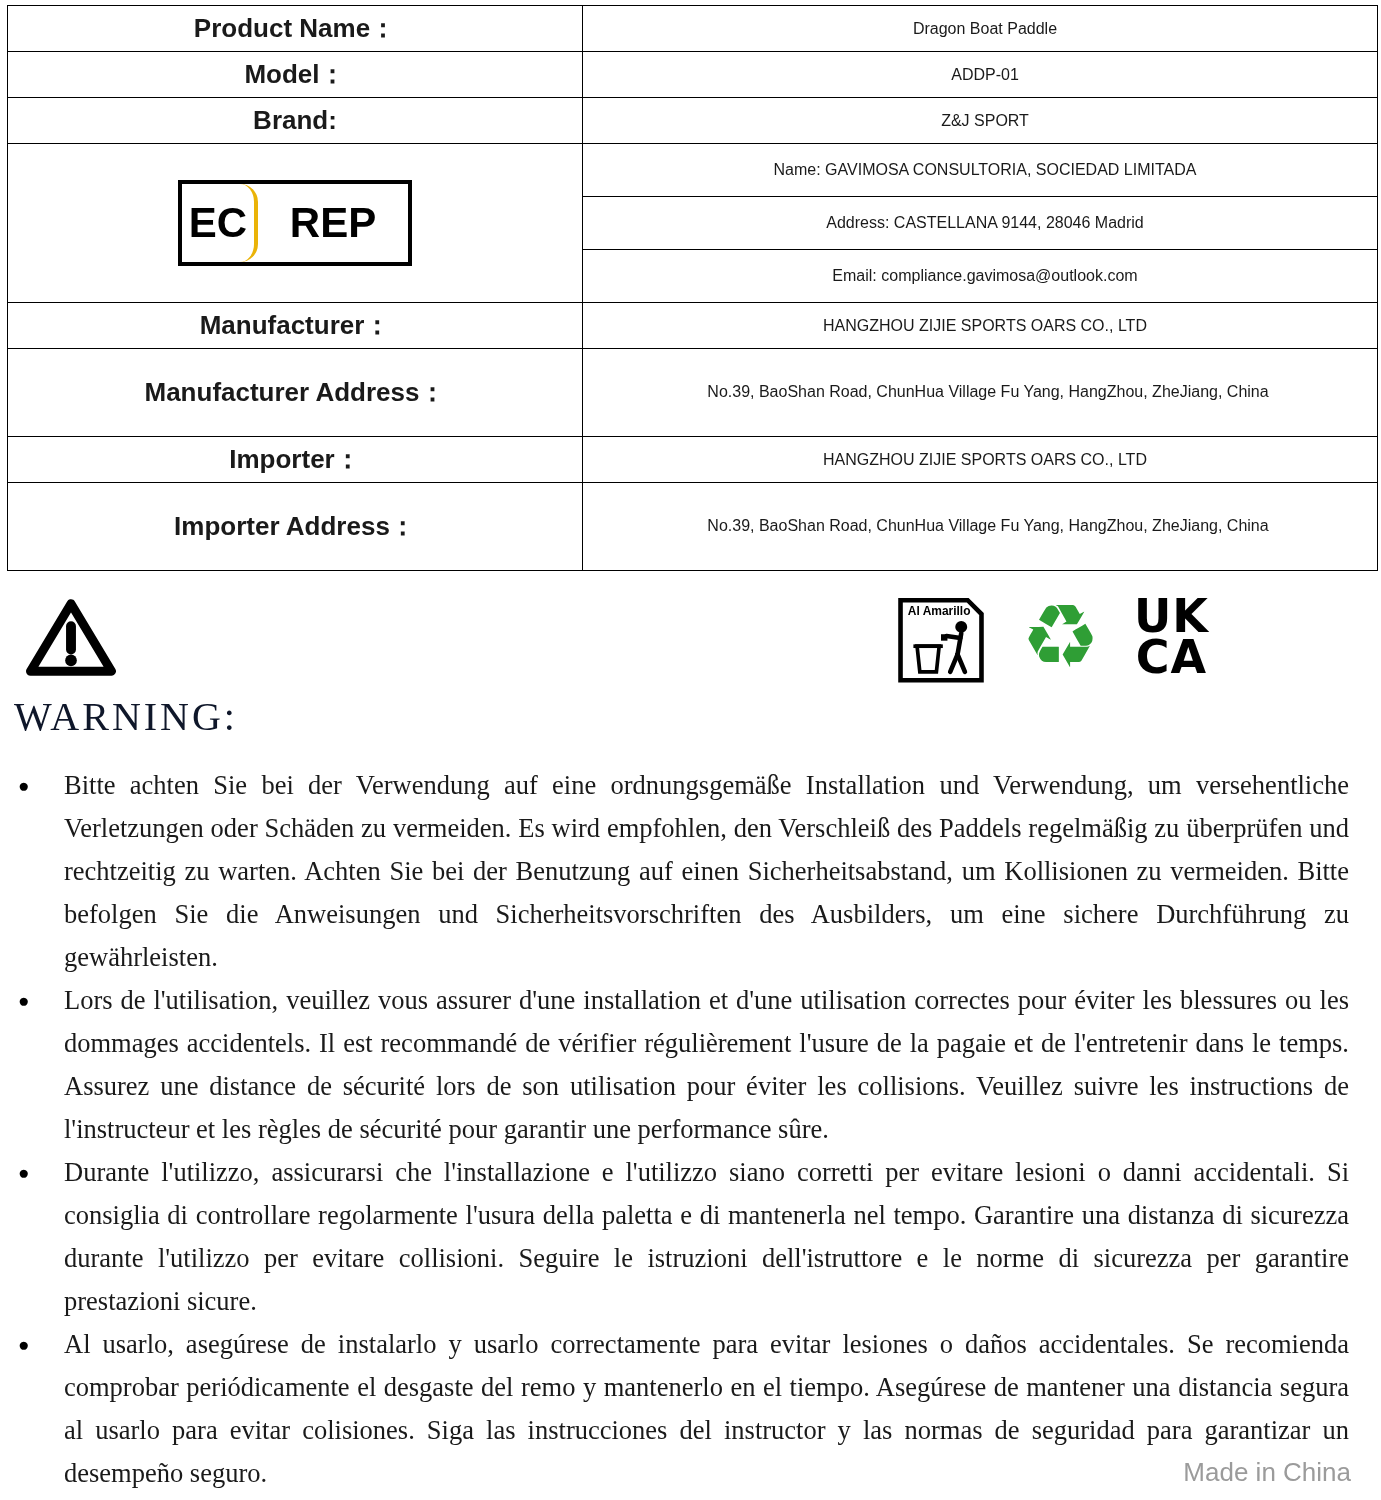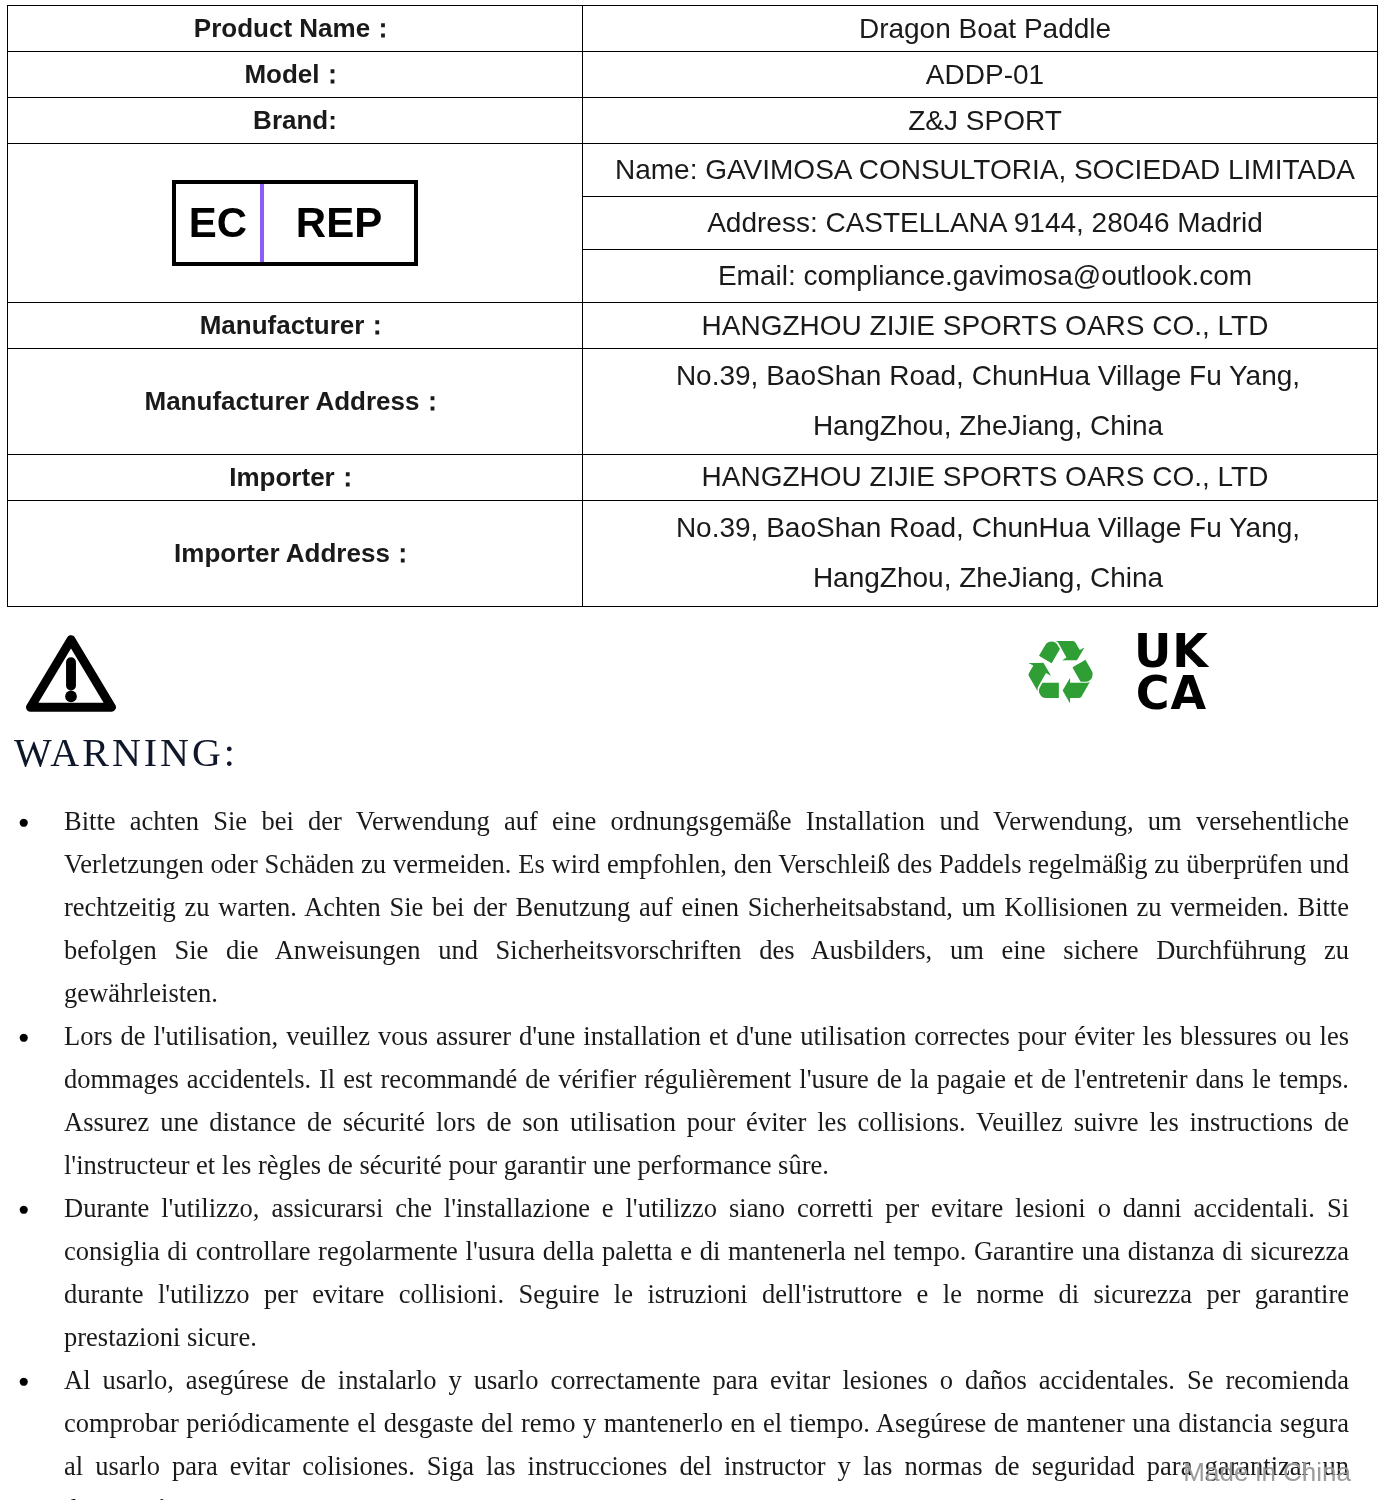--- a/index.html
+++ b/index.html
@@ -21,39 +21,39 @@
     table-layout:fixed;
   }
   .info-table td {
     border:1px solid #000;
     text-align:center;
     vertical-align:middle;
     font-size:24px;
     padding:2px 10px;
   }
   .info-table td.lbl { font-weight:bold; font-size:26px; color:#1a1a1a; }
-  .info-table td.val { font-size:28px; color:#1a1a1a;padding-left:20px; }
+  .info-table td.val { font-size:16px; color:#1a1a1a;padding-left:20px; }
   tr.row-s { height:46px; }
   tr.row-m { height:53px; }
   tr.row-l { height:88px; }
   td.val-2l { line-height:1.8; padding:2px 4px; }
 
   .ecrep-cell { background:#fff; }
   .ecrep-box {
     display:inline-flex;
     border:4px solid #000;
     height:86px;
     vertical-align:middle;
   }
   .ecrep-box span {
     display:flex; align-items:center; justify-content:center;
     font-weight:bold; font-size:42px; color:#000;
     font-family:"Liberation Sans", sans-serif;
   }
-  .ecrep-ec  { width:88px;  border-right:4px solid #8b5cf6; }
+  .ecrep-ec  { width:76px;  border-right:4px solid #eab308;border-radius:18px; }
   .ecrep-rep { width:150px; }
 
   
   .symbols-row {
     display:flex;
     align-items:center;
     height:108px;
     margin-top:6px;
     padding-left:26px;
   }
@@ -186,20 +186,34 @@
     <div class="warn-tri">
       <svg viewBox="0 0 100 90" xmlns="http://www.w3.org/2000/svg">
         <path d="M50 8 L95 83 L5 83 Z" fill="none" stroke="#000" stroke-width="10" stroke-linejoin="round"></path>
         <path d="M50 33 L50 59" stroke="#000" stroke-width="11" stroke-linecap="round"></path>
         <circle cx="50" cy="71" r="6.5" fill="#000"></circle>
       </svg>
     </div>
 
     <div class="symbols-right">
 
+      <div class="sym al-amarillo">
+        <svg viewBox="0 0 100 104" xmlns="http://www.w3.org/2000/svg">
+          <polygon points="6,12 79,12 94,27 94,99 6,99" fill="none" stroke="#000" stroke-width="5"></polygon>
+          <text x="48" y="28" text-anchor="middle" font-size="13" font-weight="bold" font-family="Liberation Sans, sans-serif" fill="#000">Al Amarillo</text>
+          <path d="M24 62 L27 90 L45 90 L48 62 Z" fill="none" stroke="#000" stroke-width="4"></path>
+          <path d="M20 62 L52 62" stroke="#000" stroke-width="4"></path>
+          <rect x="50" y="49" width="7" height="7" fill="#000"></rect>
+          <circle cx="72" cy="41" r="6.5" fill="#000"></circle>
+          <path d="M72 48 L68 71" stroke="#000" stroke-width="5" stroke-linecap="round"></path>
+          <path d="M71 53 L56 51" stroke="#000" stroke-width="5" stroke-linecap="round"></path>
+          <path d="M68 71 L60 90" stroke="#000" stroke-width="5" stroke-linecap="round"></path>
+          <path d="M68 71 L76 90" stroke="#000" stroke-width="5" stroke-linecap="round"></path>
+        </svg>
+      </div>
 
 
       <div class="sym recycle">
         <span class="recycle-glyph">♻</span>
       </div>
 
       <div class="sym ukca">
         <span>UK</span>
         <span>CA</span>
       </div>

